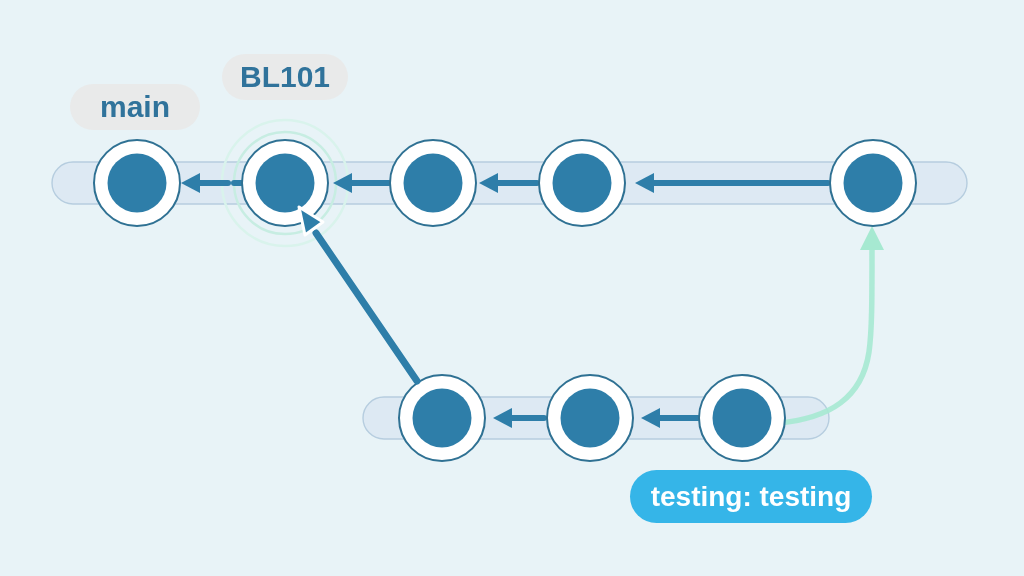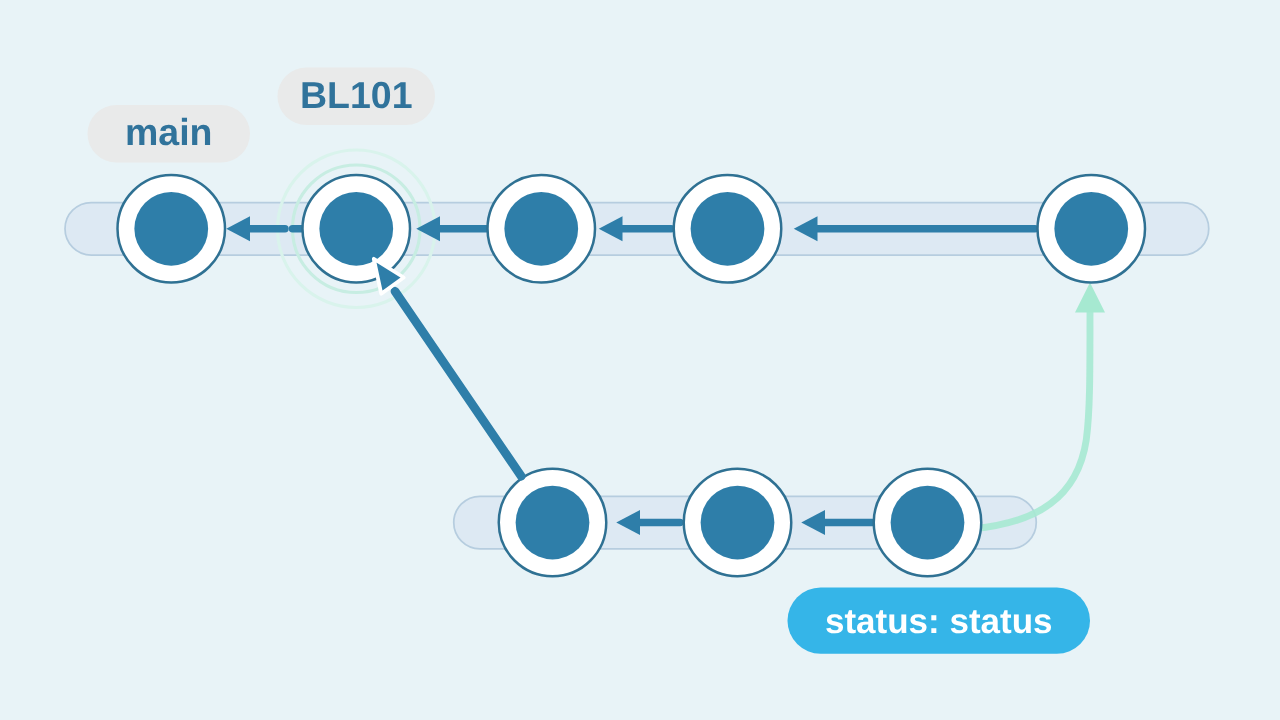--- a/index.html
+++ b/index.html
@@ -179,14 +179,14 @@
       <path class="branch-link" d="M 417 381 L 316 233"></path>
       <polygon class="branch-link-head" points="299,207 323,222 305,235"></polygon>
     </g>
   </svg>
 
   <div class="pill grey pill-main">main</div>
 
   <div class="pill grey pill-bl101">BL101</div>
 
 
-  <div class="pill status pill-status">status: status</div>
+  <div class="pill status pill-status">testing: testing</div>
 </div>
 
 </body></html>

